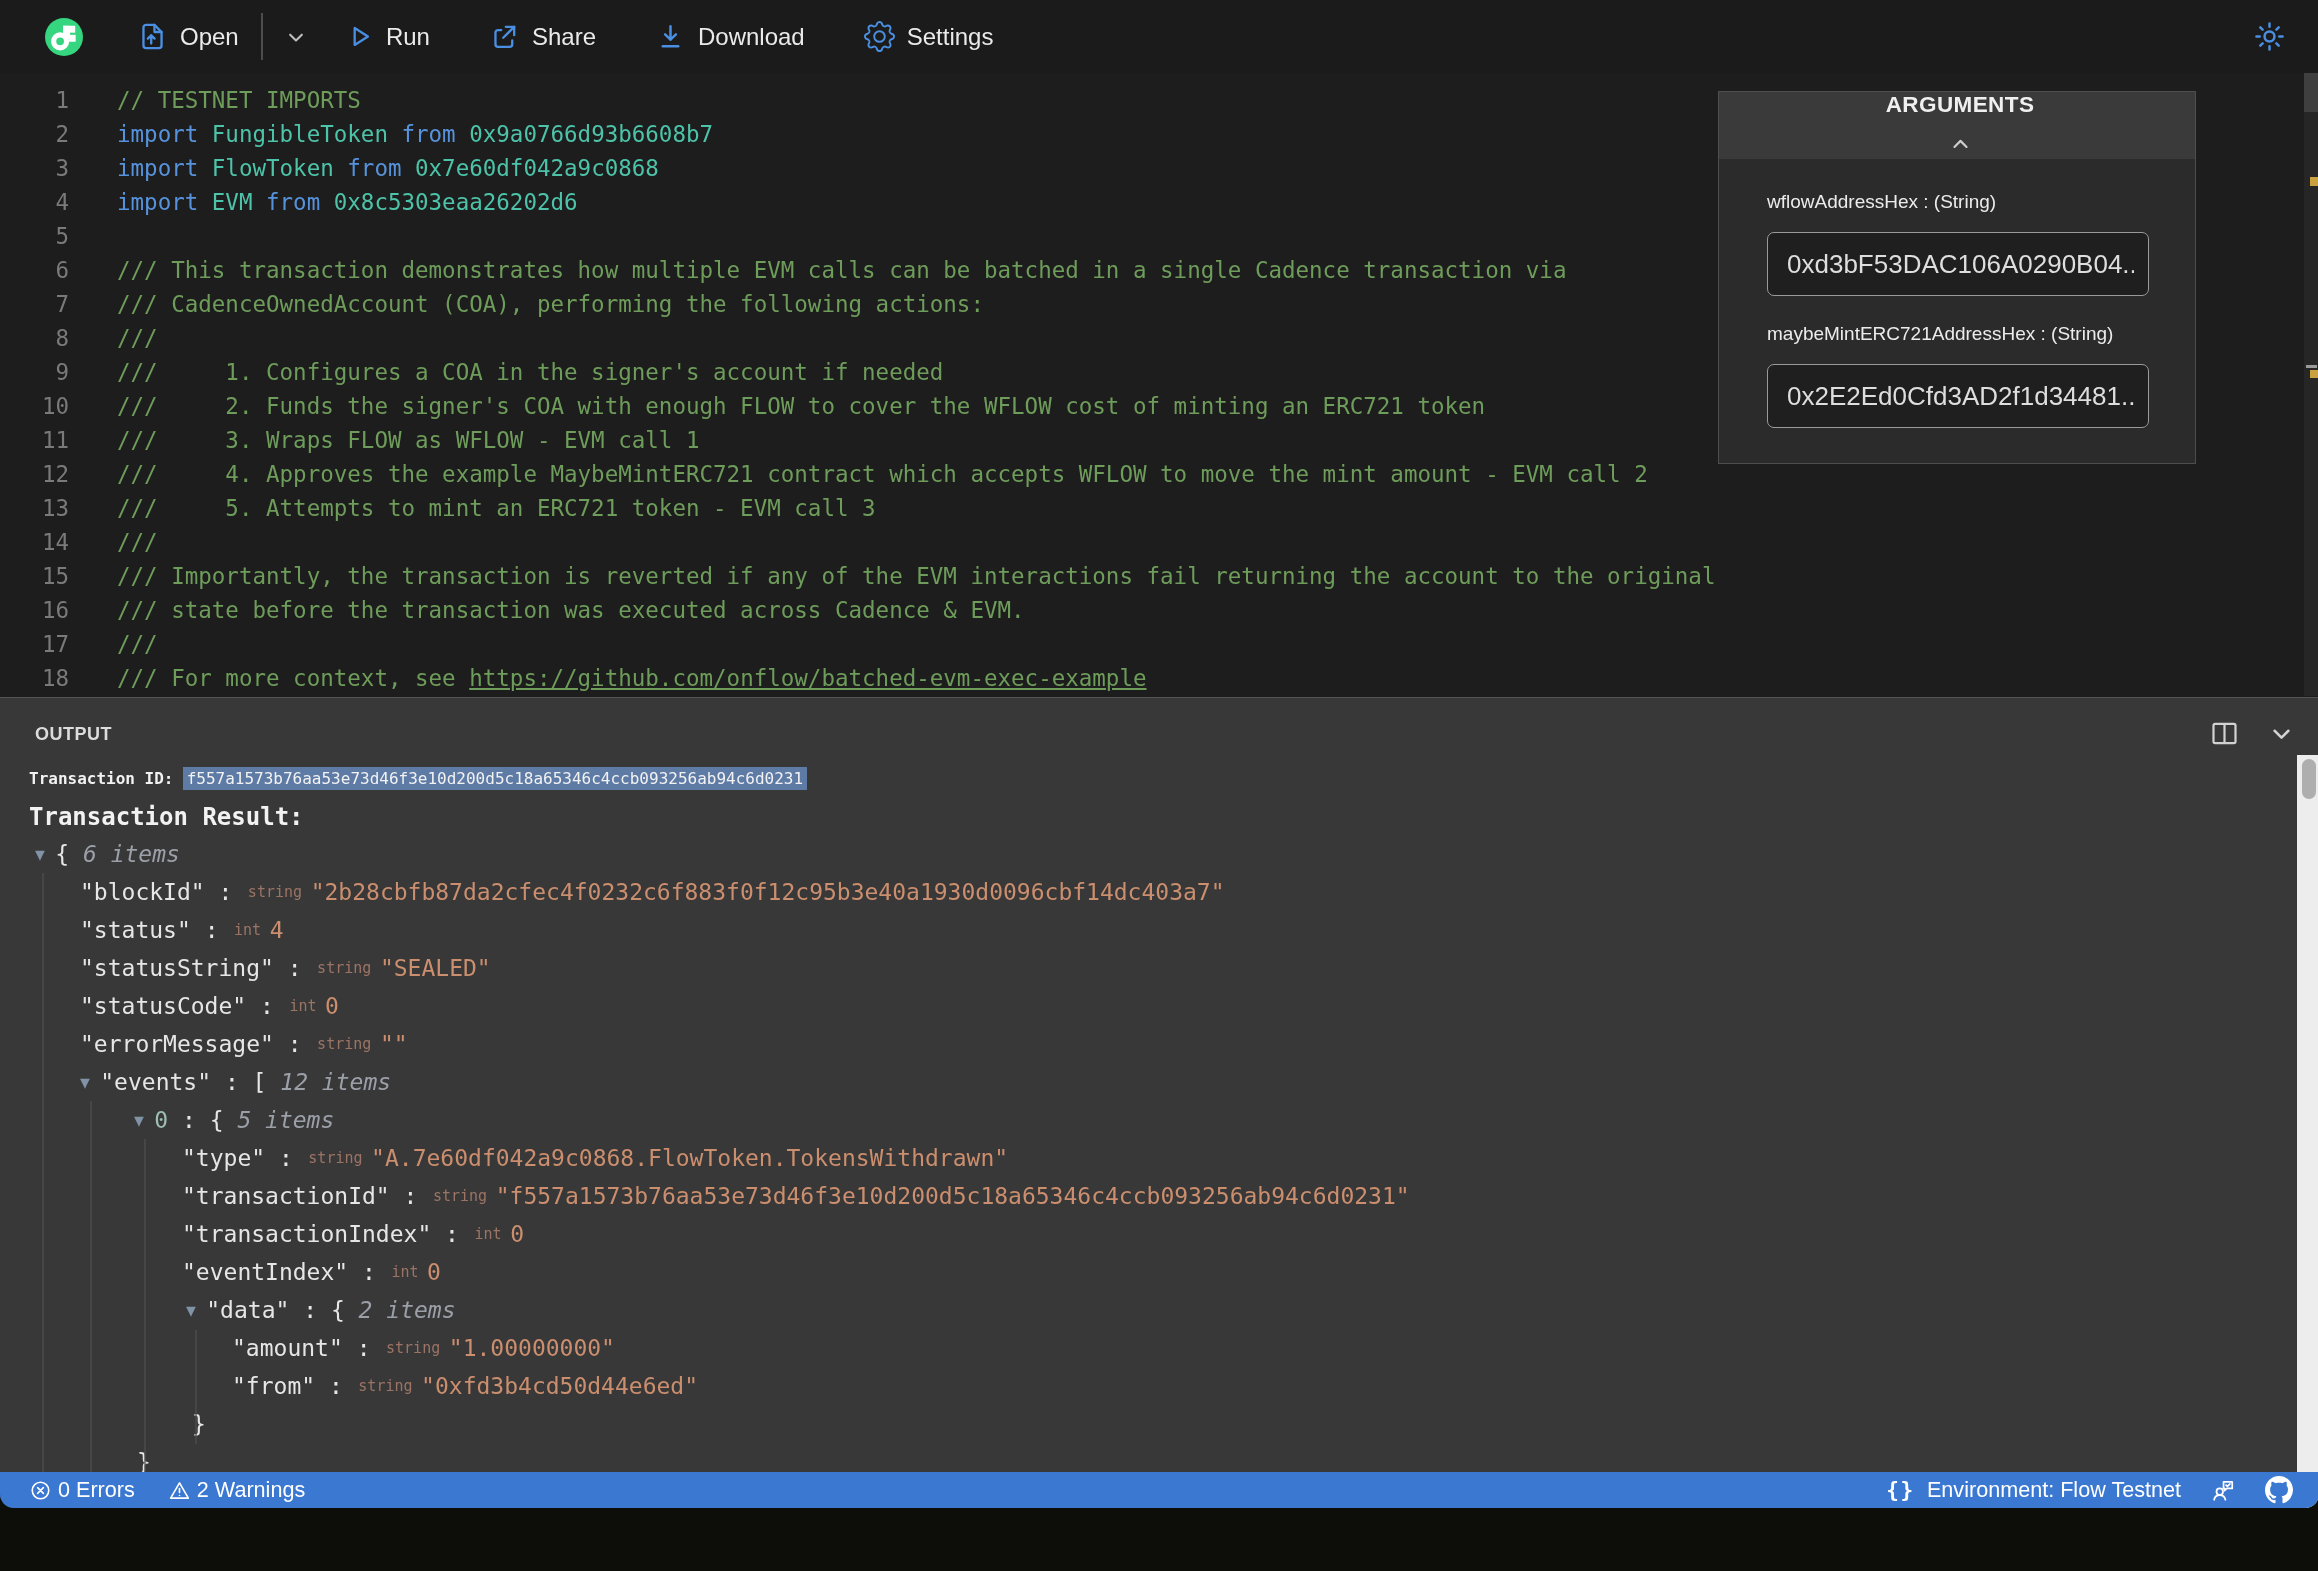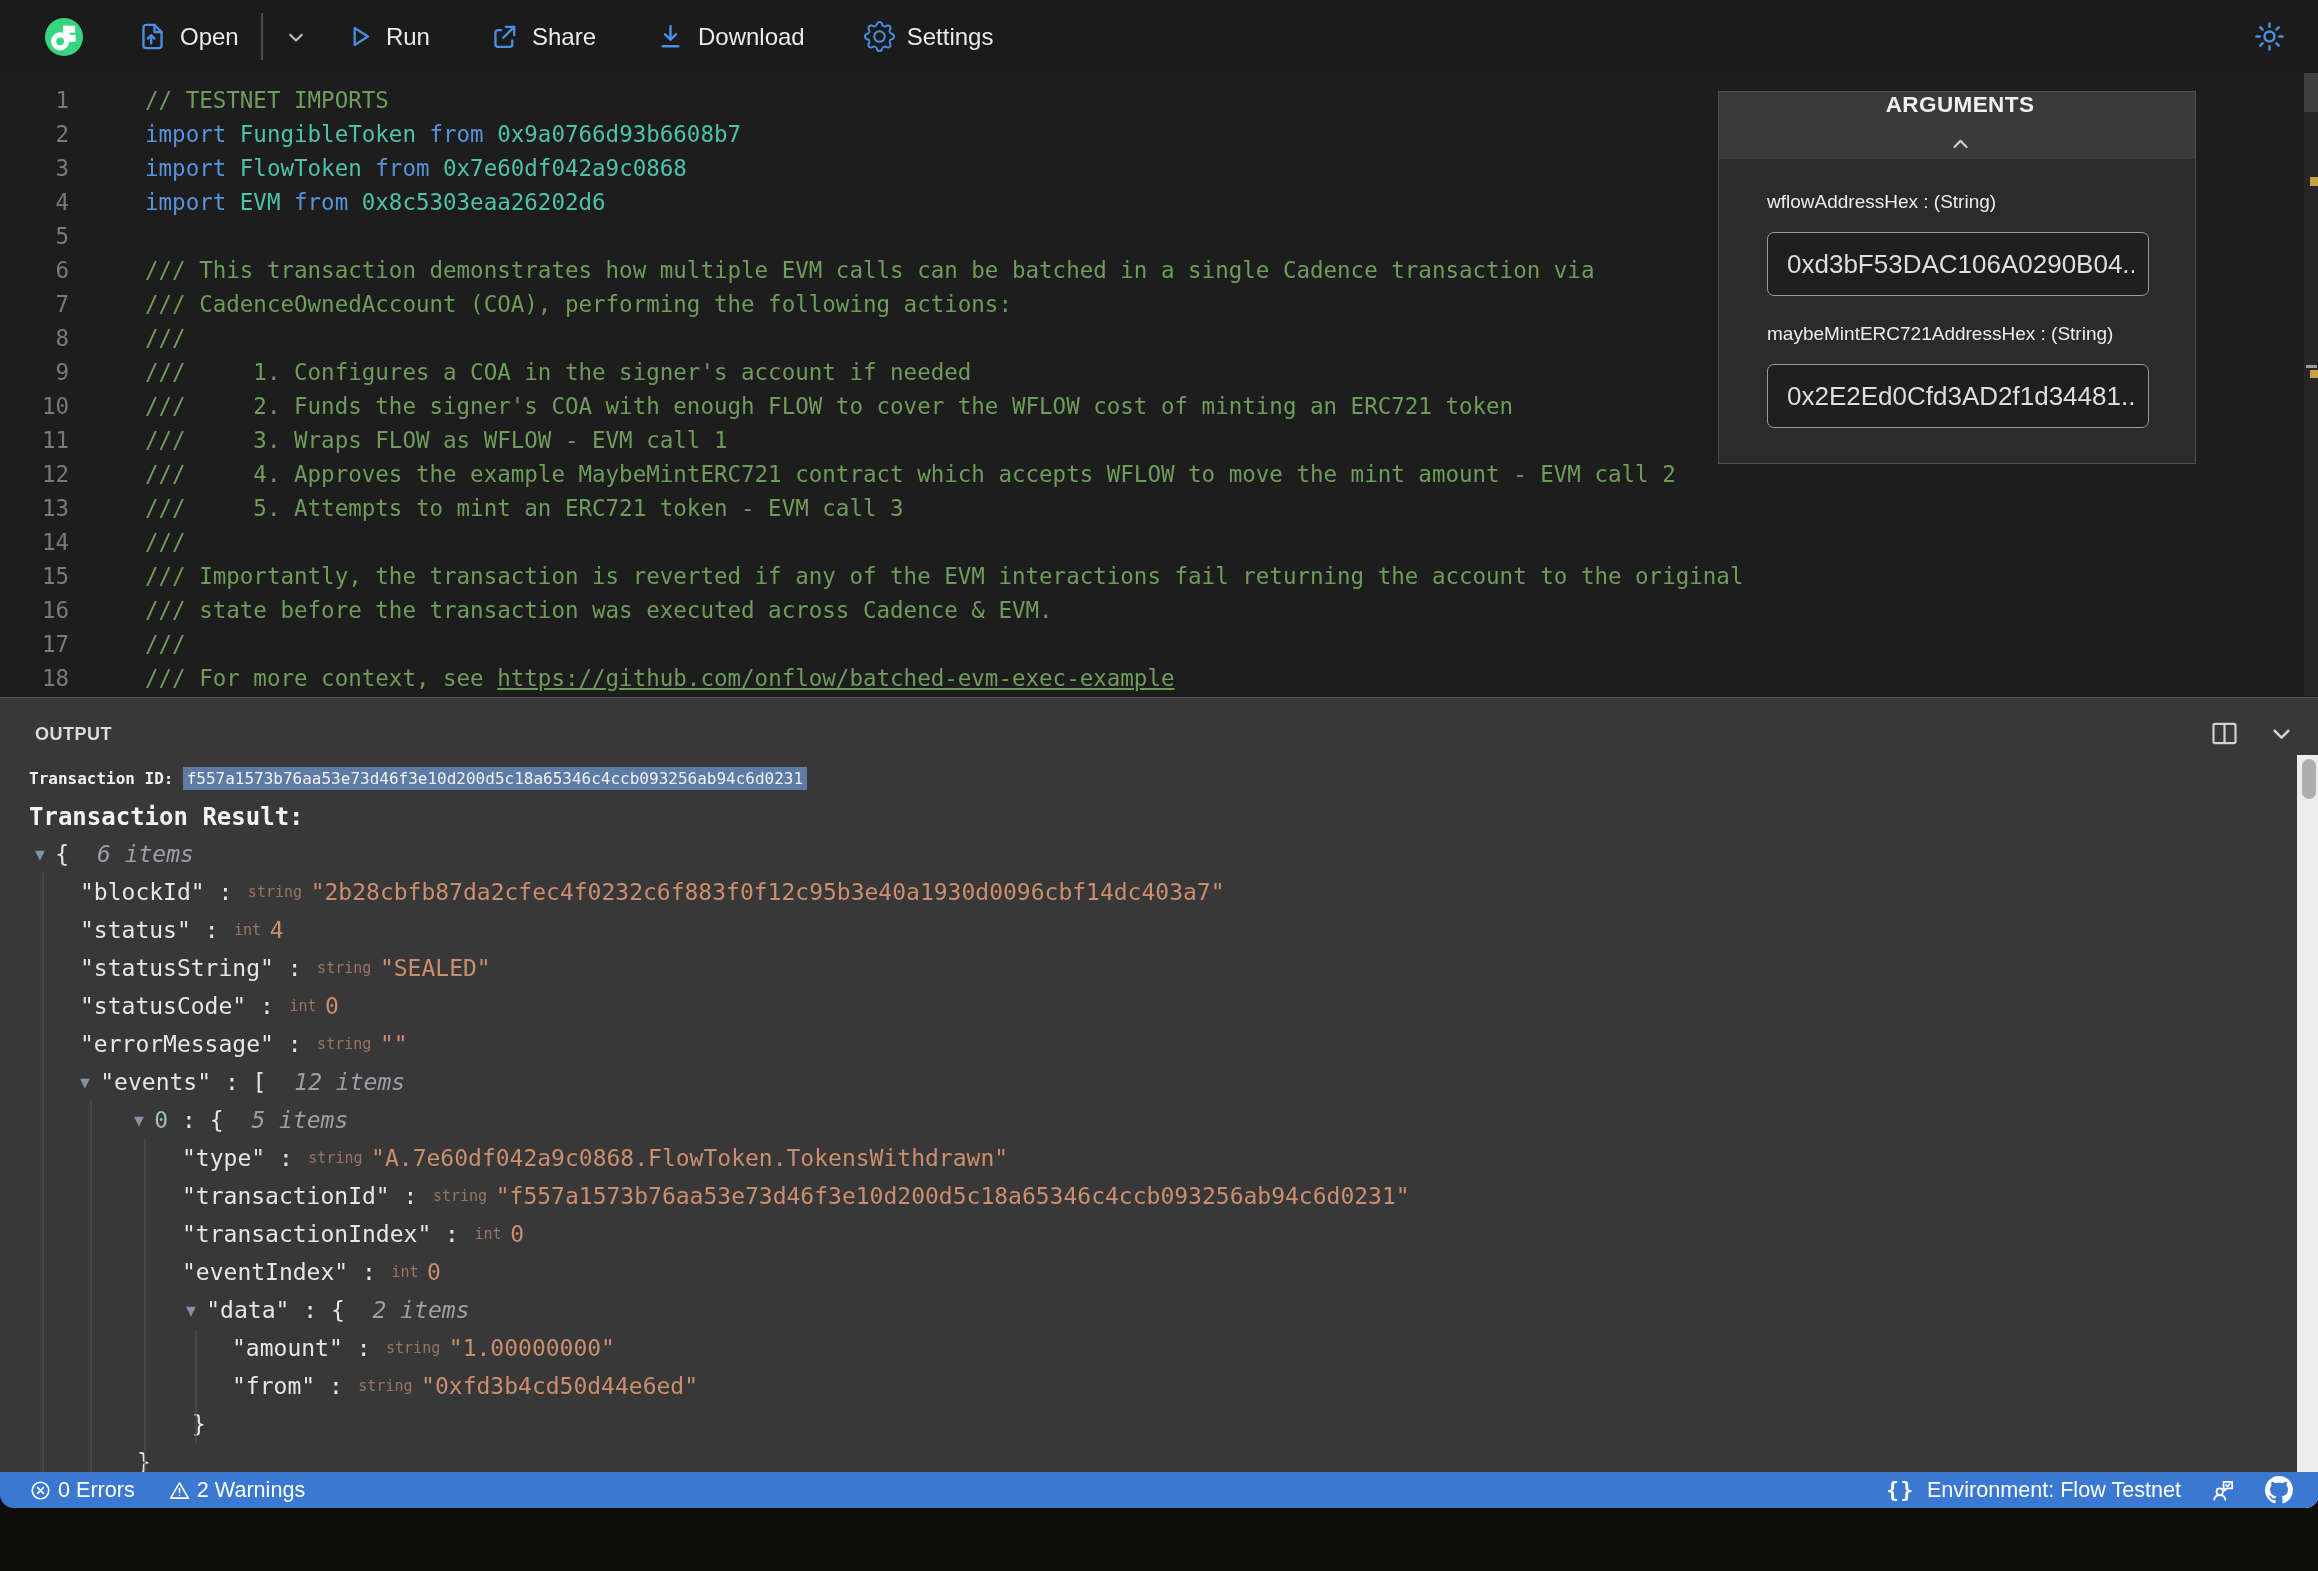--- a/index.html
+++ b/index.html
@@ -21,21 +21,21 @@
   .tb-settings{margin-left:59px;}
   .tb-sun{margin-left:auto;margin-right:33px;}
   .tb-item svg{display:block;}
 
   
   .editor{position:absolute;top:73px;left:0;right:0;height:623px;background:#1d1d1d;
     overflow:hidden;padding-top:9.5px;box-sizing:border-box;}
   .code-line{display:flex;height:34px;align-items:center;
     font-family:"DejaVu Sans Mono",monospace;font-size:22.5px;white-space:pre;}
   .ln{width:69px;text-align:right;color:#7a7a7a;flex:none;}
-  .lc{margin-left:76px;}
+  .lc{margin-left:48px;}
   .tok-c{color:#6e9c5a;}
   .tok-k{color:#5793dd;}
   .tok-t{color:#4dc3a9;}
   .tok-a{color:#4dc3a9;}
   .tok-l{color:#6e9c5a;text-decoration:underline;}
 
   .ed-scroll{position:absolute;top:73px;right:0;width:14.7px;height:623px;background:#262626;}
   .ed-thumb{position:absolute;top:0;left:0;width:14.7px;height:39px;background:#3f3f3f;}
   .ruler-dash{position:absolute;top:292px;right:1.7px;width:11.2px;height:2.6px;background:#9a9a9a;}
   .ruler-warn1{position:absolute;top:104px;right:0.9px;width:7.8px;height:8.6px;background:#c9a23f;}
@@ -67,21 +67,21 @@
     font-size:24px;font-weight:bold;color:#f2f2f2;}
   .tree{position:absolute;top:137px;left:0;right:22.5px;bottom:0;overflow:hidden;}
   .tree-row{height:38px;display:flex;align-items:center;
     font-family:"DejaVu Sans Mono",monospace;font-size:23px;white-space:pre;}
   .arrow{color:#8193a6;font-size:16.4px;margin-right:10.4px;flex:none;}
   .seg-k{color:#e6e6e6;}
   .seg-p{color:#e6e6e6;}
   .seg-t{color:#9c7465;font-size:15px;margin:0 8.6px 0 1.7px;}
   .seg-s{color:#cb8e6e;}
   .seg-n{color:#cb8e6e;}
-  .seg-i{color:#9b9fa8;font-style:italic;margin-left:14px;}
+  .seg-i{color:#9b9fa8;font-style:italic;}
   .seg-x{color:#9dbfb2;}
   .guide{position:absolute;width:1.7px;background:#4e4e4e;opacity:.65;}
   .out-scroll{position:absolute;top:57px;right:0;width:22.5px;height:776px;background:#ededed;}
   .out-thumb{position:absolute;top:4.3px;right:2.6px;width:14.7px;height:40px;background:#aeaeae;border-radius:7.8px;}
 
   
   .statusbar{position:absolute;left:0;right:0;bottom:0;height:36px;background:#3a78d1;
     display:flex;align-items:center;color:#fff;font-size:21.6px;padding:0 19px 0 29px;box-sizing:border-box;}
   .sb-item{display:flex;align-items:center;gap:6px;flex:none;}
   .sb-warn{margin-left:33px;}

